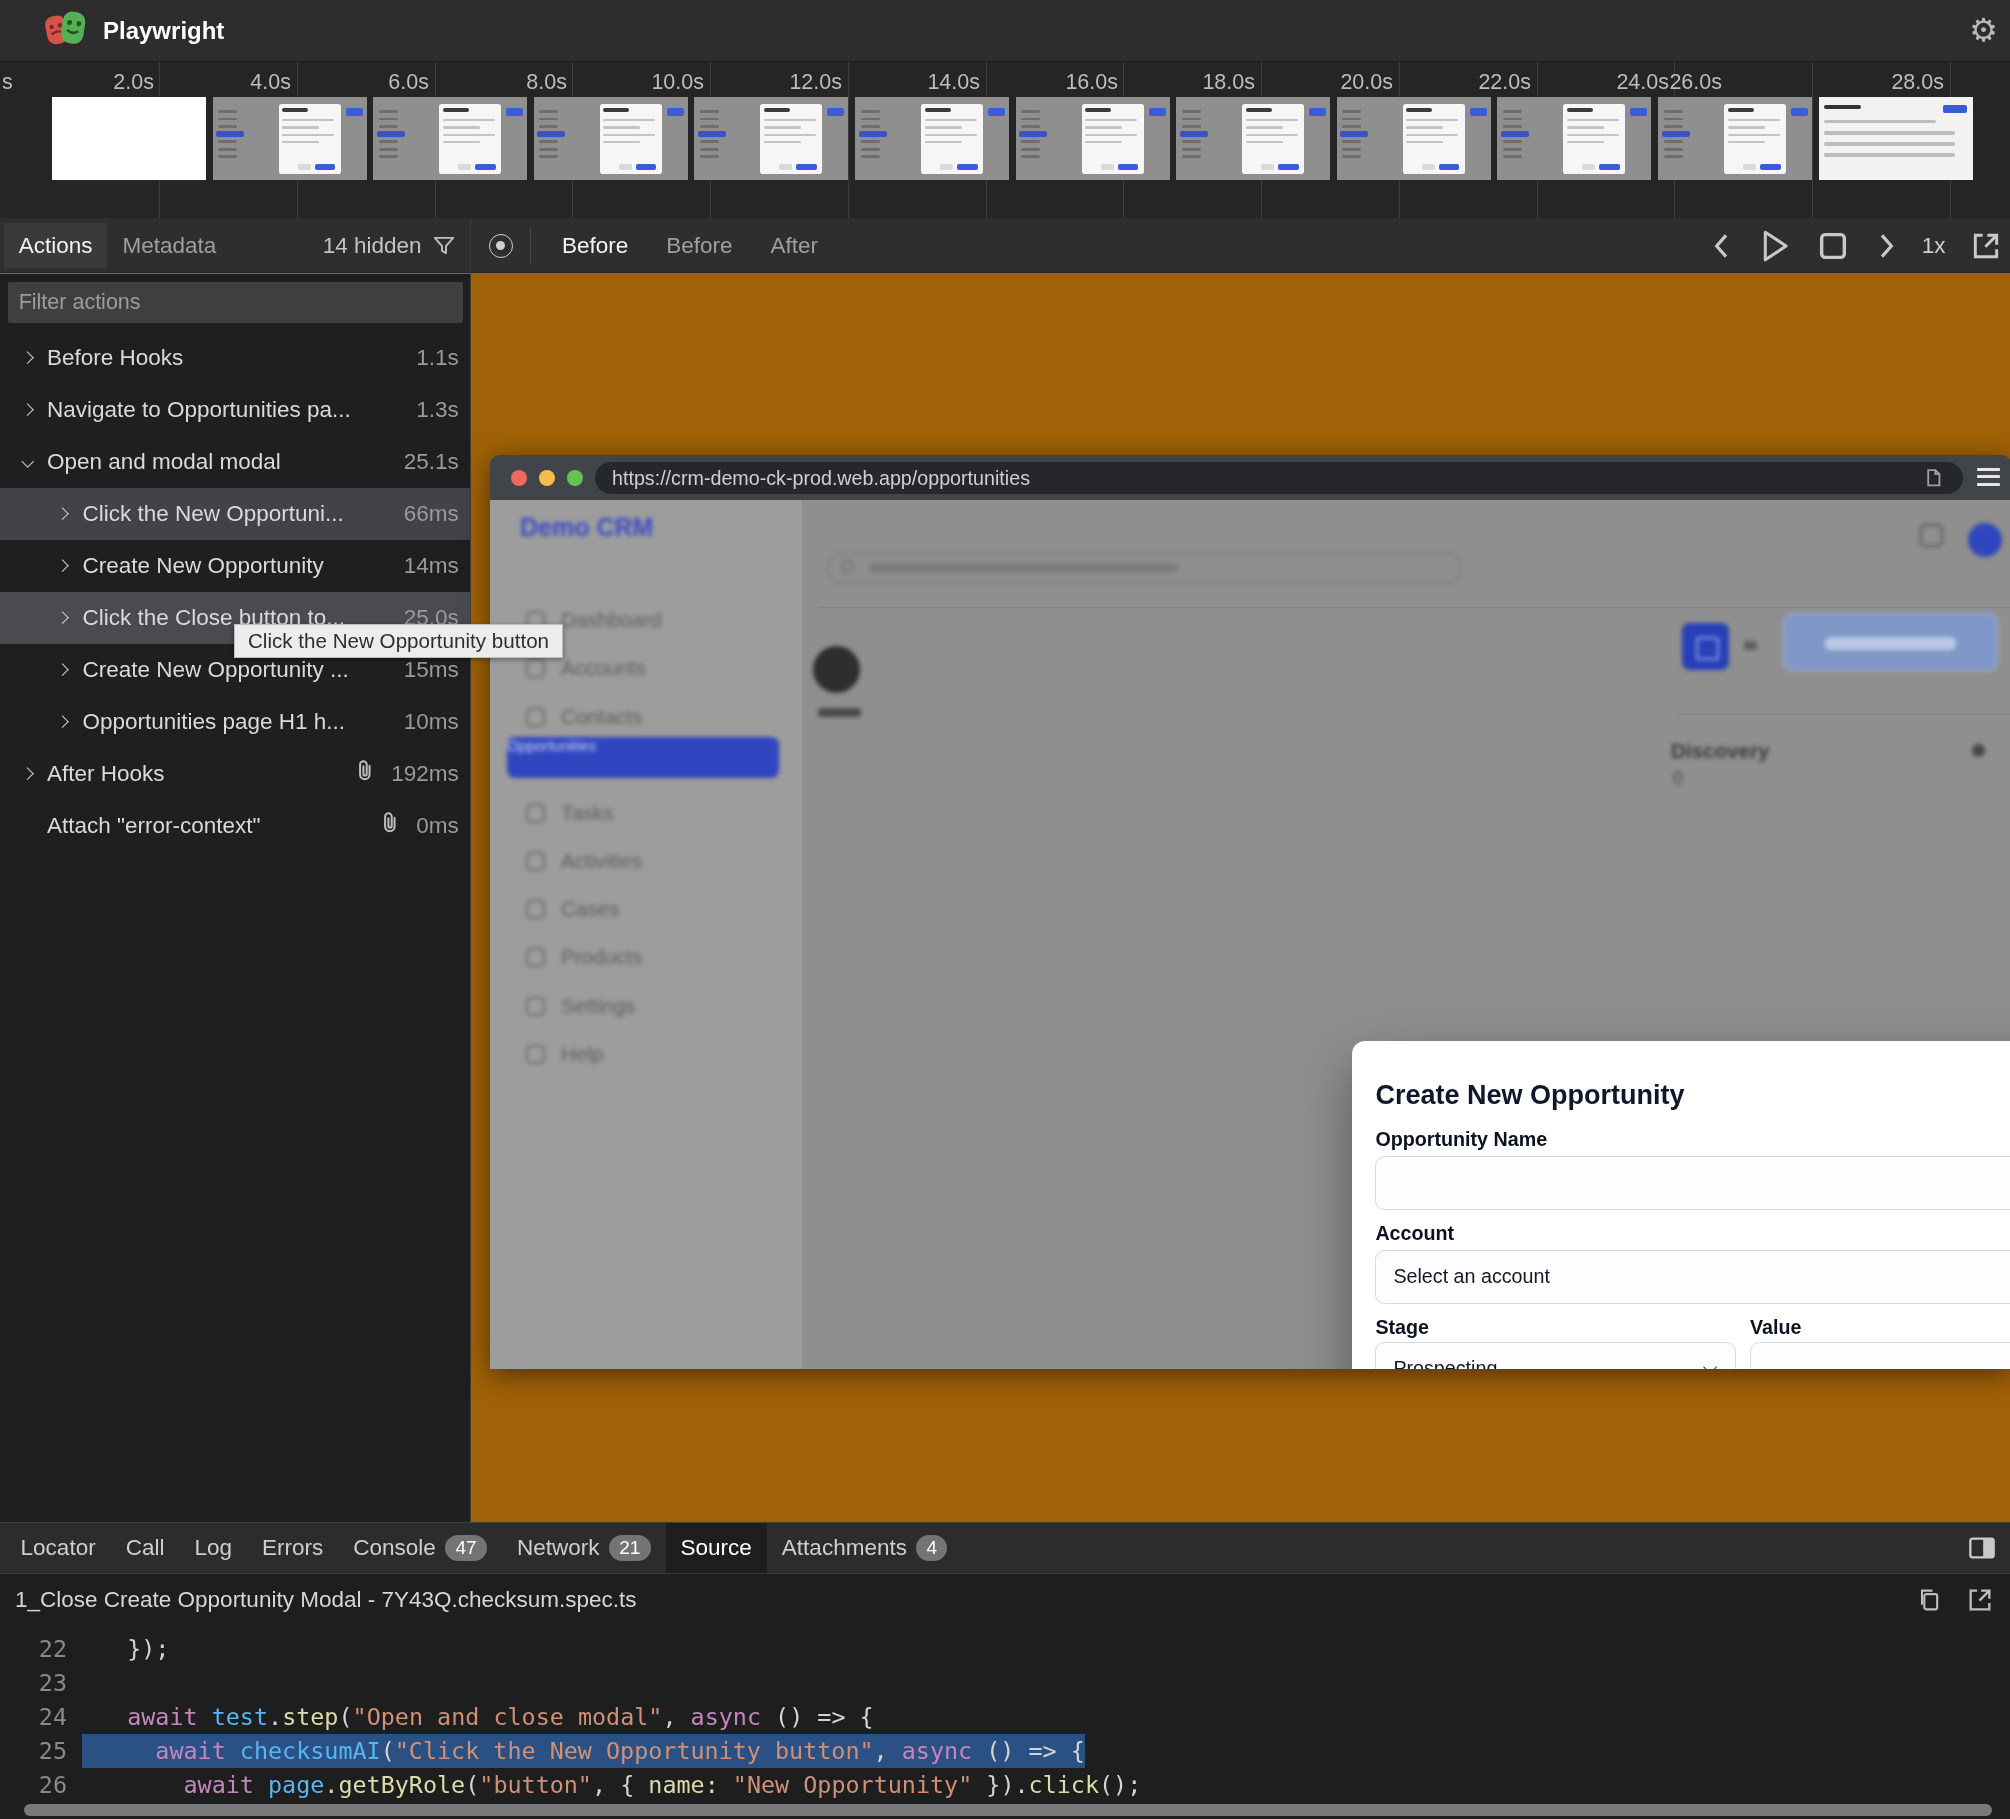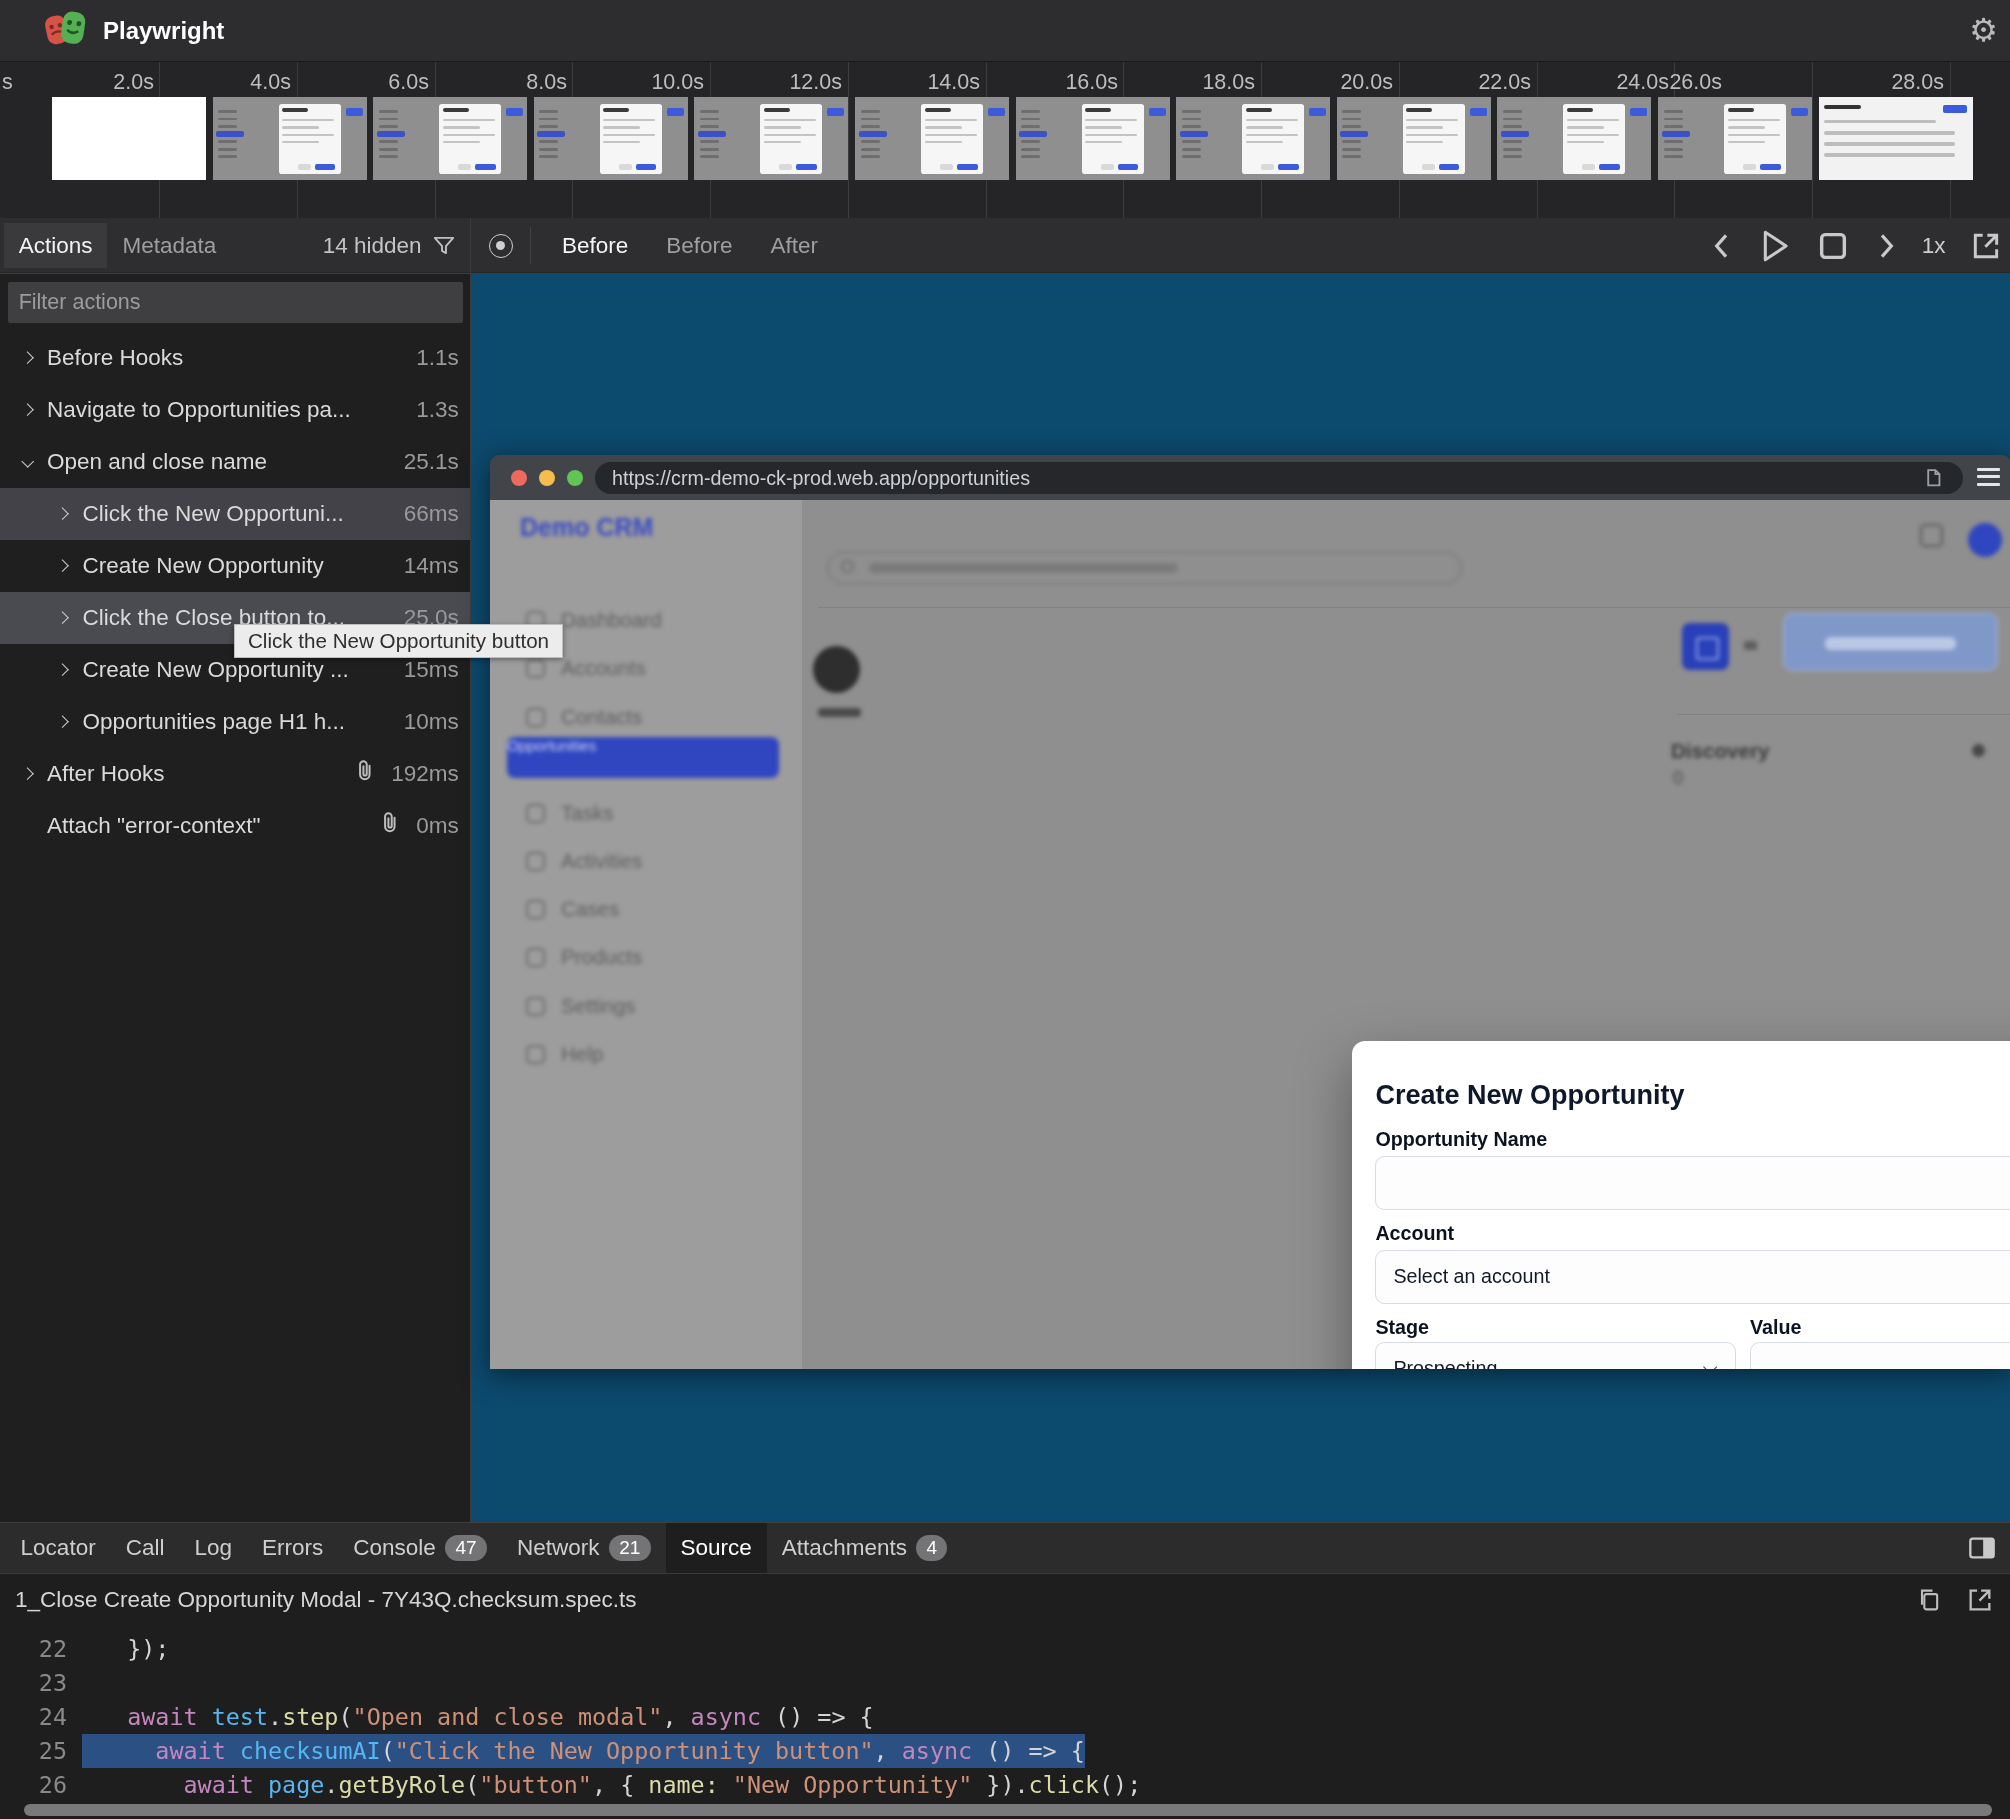--- a/index.html
+++ b/index.html
@@ -1,18 +1,18 @@
 <!DOCTYPE html>
 <html style="font-size:15px"><head>
 <meta charset="utf-8">
 <style>
   * { margin:0; padding:0; box-sizing:border-box; }
   html,body { background:#111; }
   body { font-family:"Liberation Sans", sans-serif; }
-  #canvas { position:relative; width:2011px; height:1819px; background:#0c4a6e; overflow:hidden; }
+  #canvas { position:relative; width:2011px; height:1819px; background:#a16207; overflow:hidden; }
 
   
   #topbar { position:absolute; left:0; top:0; width:2011px; height:62px; background:#2d2d2f;
             display:flex; align-items:center; border-bottom:0.9px solid #1a1a1a; }
   #topbar .brand { color:#ffffff; font-size:24px; font-weight:700; margin-left:13px; }
   #topbar .title { color:#d8d8d8; font-size:22.5px; margin-left:36px; white-space:nowrap; }
   #logo { width:49px; height:45px; margin-left:41px; flex:0 0 auto; }
   #gear { position:absolute; right:13px; top:11.2px; font-size:32px; color:#b9b9b9;
           font-family:"DejaVu Sans", sans-serif; }
 
@@ -453,21 +453,21 @@
           <span class="lbl">Before Hooks</span>
           <span class="dur">1.1s</span>
         </div>
         <div class="action-row">
           <span class="chev"></span>
           <span class="lbl">Navigate to Opportunities pa...</span>
           <span class="dur">1.3s</span>
         </div>
         <div class="action-row">
           <span class="chev down"></span>
-          <span class="lbl">Open and close name</span>
+          <span class="lbl">Open and modal modal</span>
           <span class="dur">25.1s</span>
         </div>
         <div class="action-row lvl1 selected">
           <span class="chev"></span>
           <span class="lbl">Click the New Opportuni...</span>
           <span class="dur">66ms</span>
         </div>
         <div class="action-row lvl1">
           <span class="chev"></span>
           <span class="lbl">Create New Opportunity</span>

